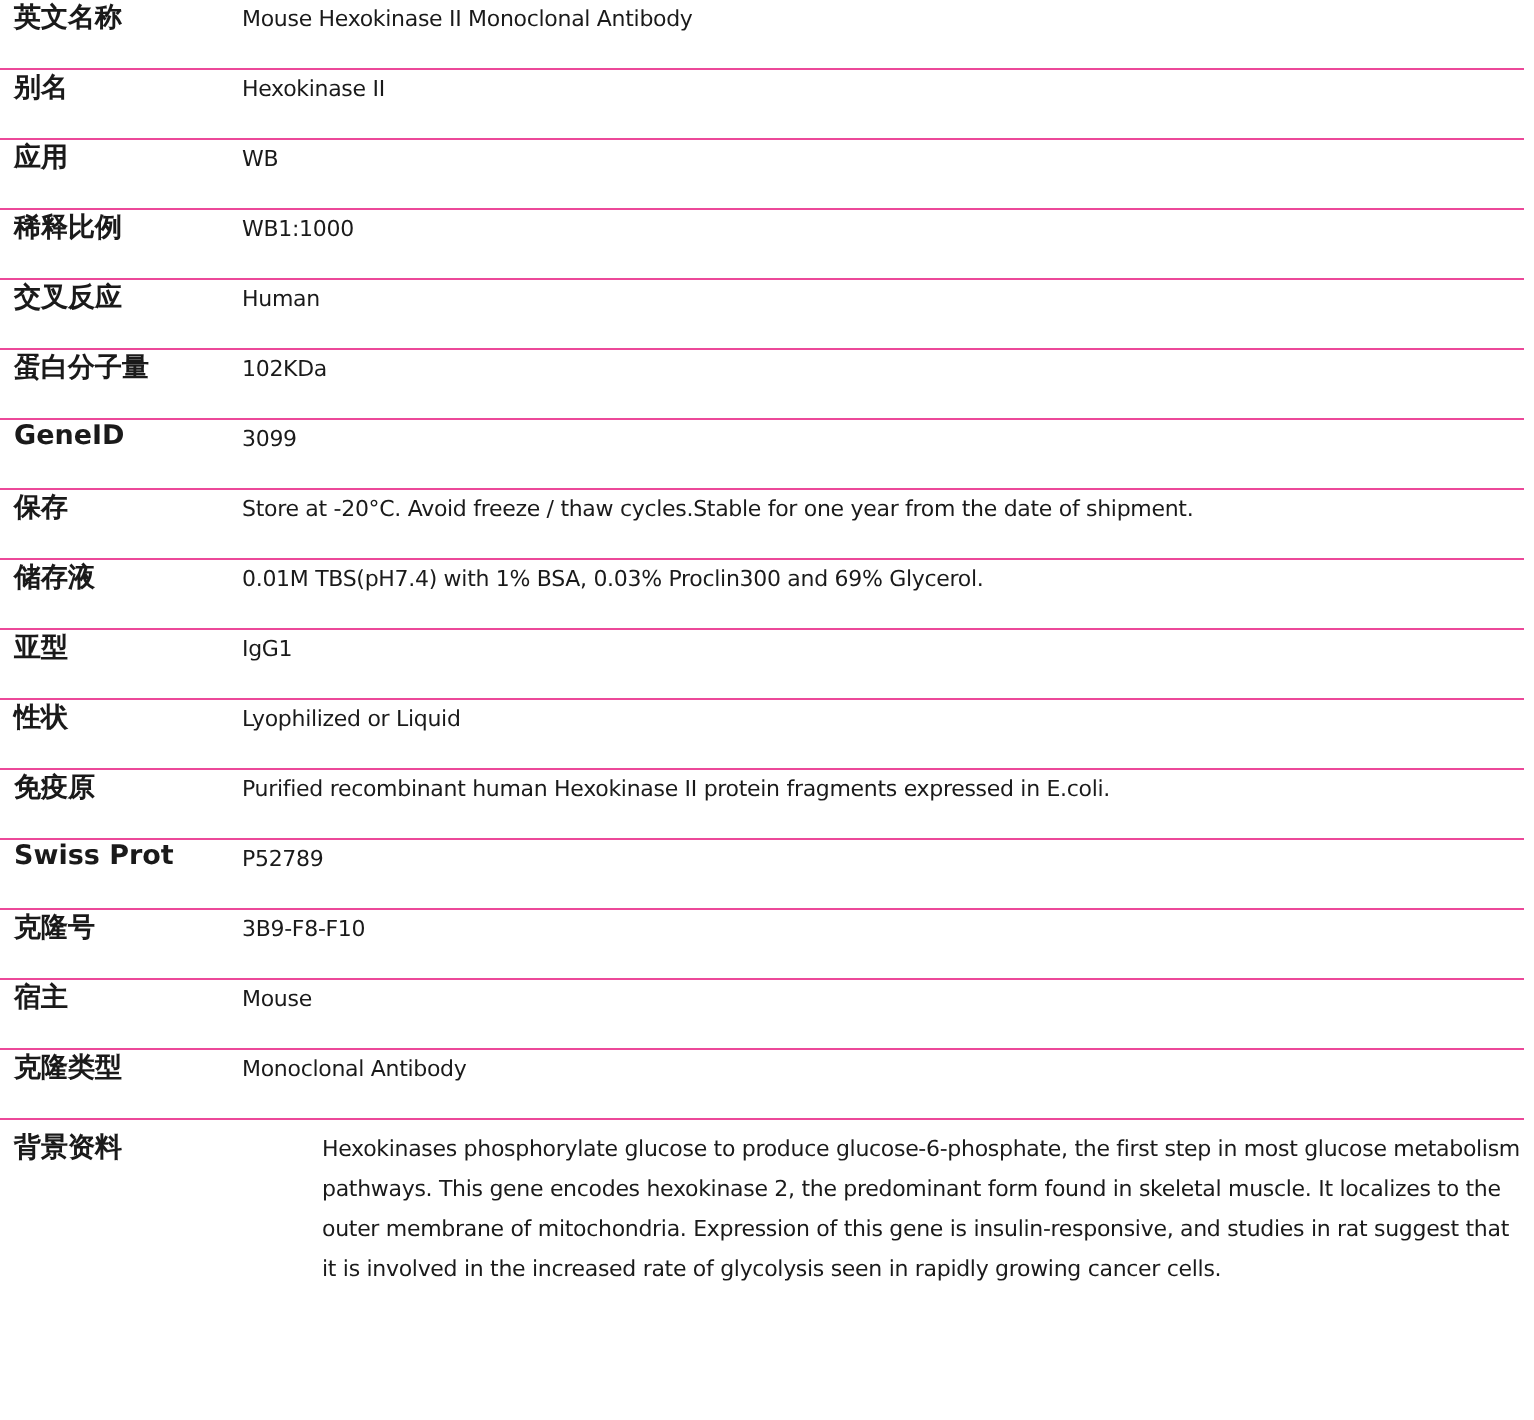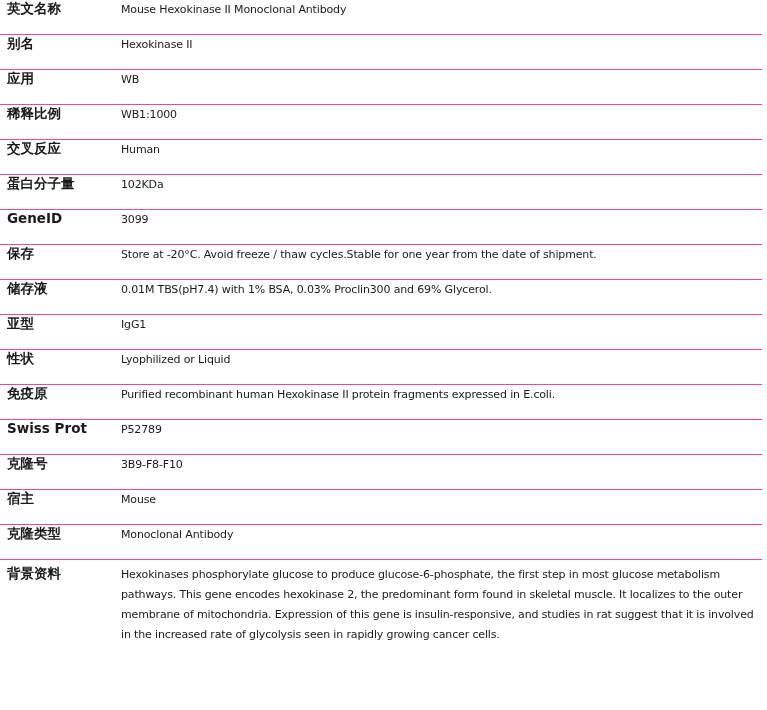--- a/index.html
+++ b/index.html
@@ -2,21 +2,21 @@
 <html><head>
 <meta charset="utf-8">
 <style>
   html, body { margin:0; padding:0; background:#ffffff; }
   body { width:767px; height:710px; overflow:hidden; font-family:"DejaVu Sans","Liberation Sans",sans-serif; color:#1a1a1a; }
   .table { width:762px; border-collapse:collapse; }
   .row { display:flex; border-bottom:1px solid #ec4899; height:34px; align-items:flex-start; }
   .row.last { border-bottom:none; height:auto; align-items:flex-start; padding-top:5px; }
   .label { width:114px; padding-left:7px; font-weight:bold; font-size:13.5px; flex-shrink:0; }
   .value { font-size:11px; letter-spacing:-0.15px; line-height:20px; }
-  .row.last .value { width:640px; }
+  .row.last .value { width:640px;margin-left:40px; }
 </style>
 </head>
 <body>
 
 <div class="table">
   <div class="row">
       <div class="label">英文名称</div>
       <div class="value">Mouse Hexokinase II Monoclonal Antibody</div>
     </div>
   <div class="row">

